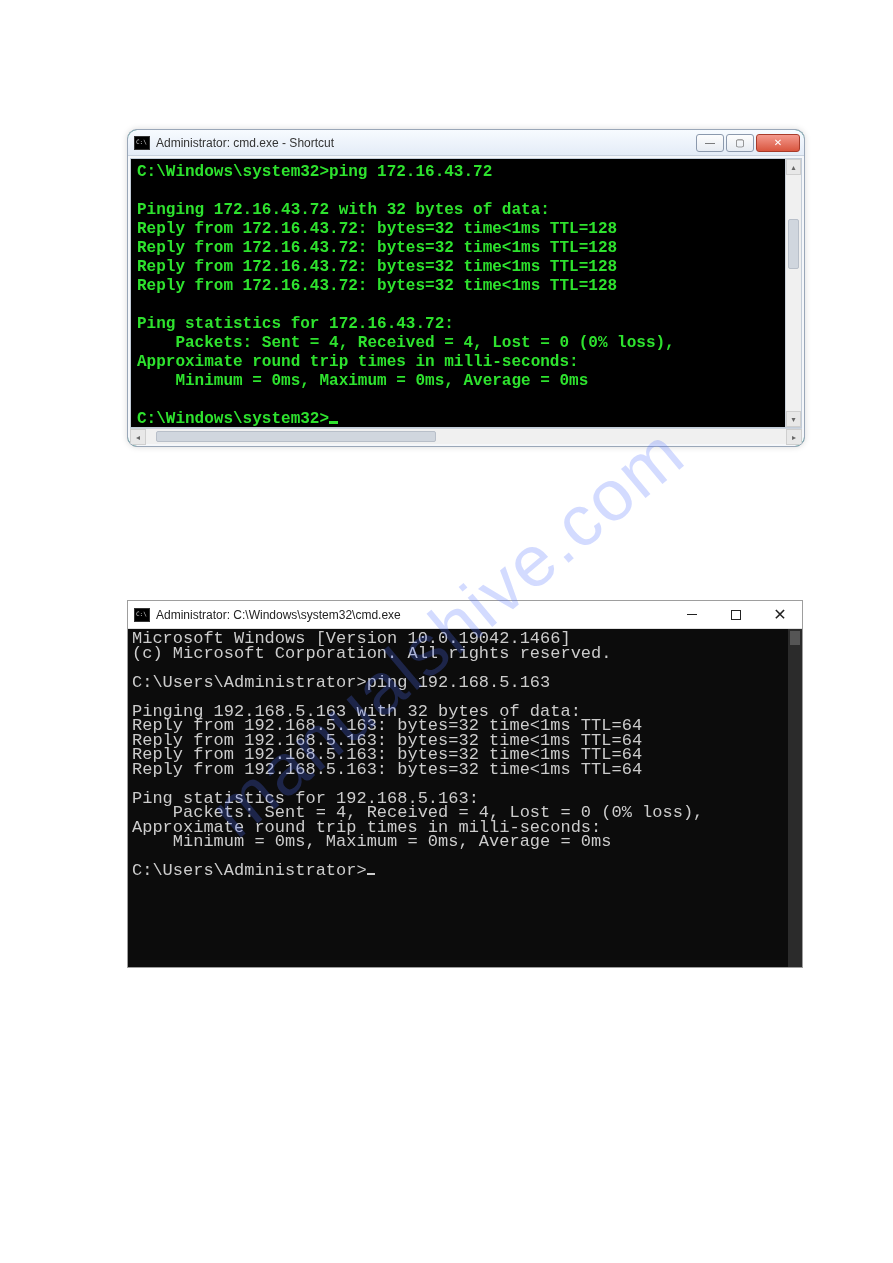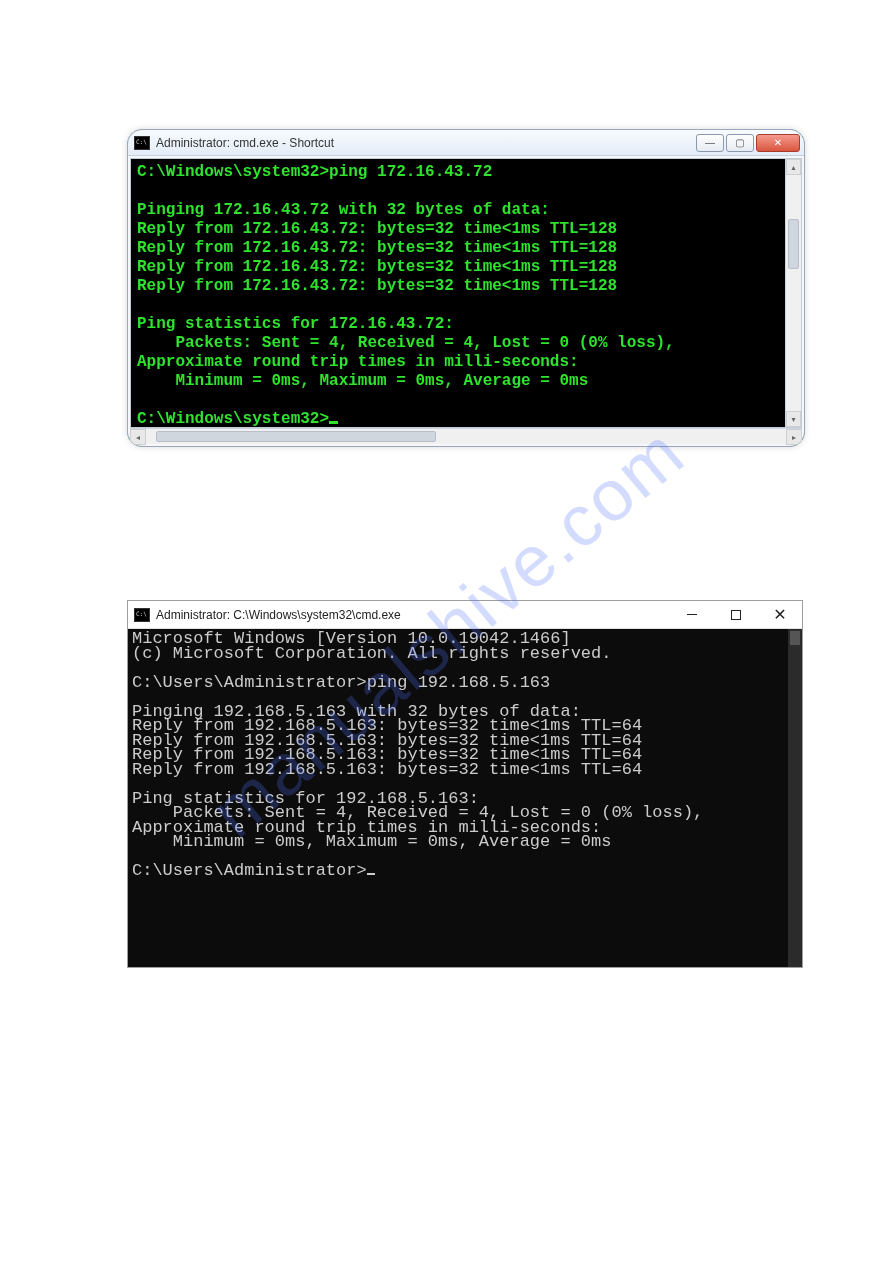--- a/index.html
+++ b/index.html
@@ -24,21 +24,21 @@
   }
 
   
   .win7 {
     position: absolute;
     left: 127px;
     top: 129px;
     width: 678px;
     height: 318px;
     border: 1px solid #9aa7b8;
-    border-radius: 15px;
+    border-radius: 10px;
     background: #0f766e;
     box-shadow: 0 0 6px rgba(0,0,0,0.15);
     overflow: hidden;
   }
   .win7-titlebar {
     height: 26px;
     background: linear-gradient(#f7fbff, #e4ecf7);
     border-bottom: 1px solid #c8d2df;
     display: flex;
     align-items: center;

